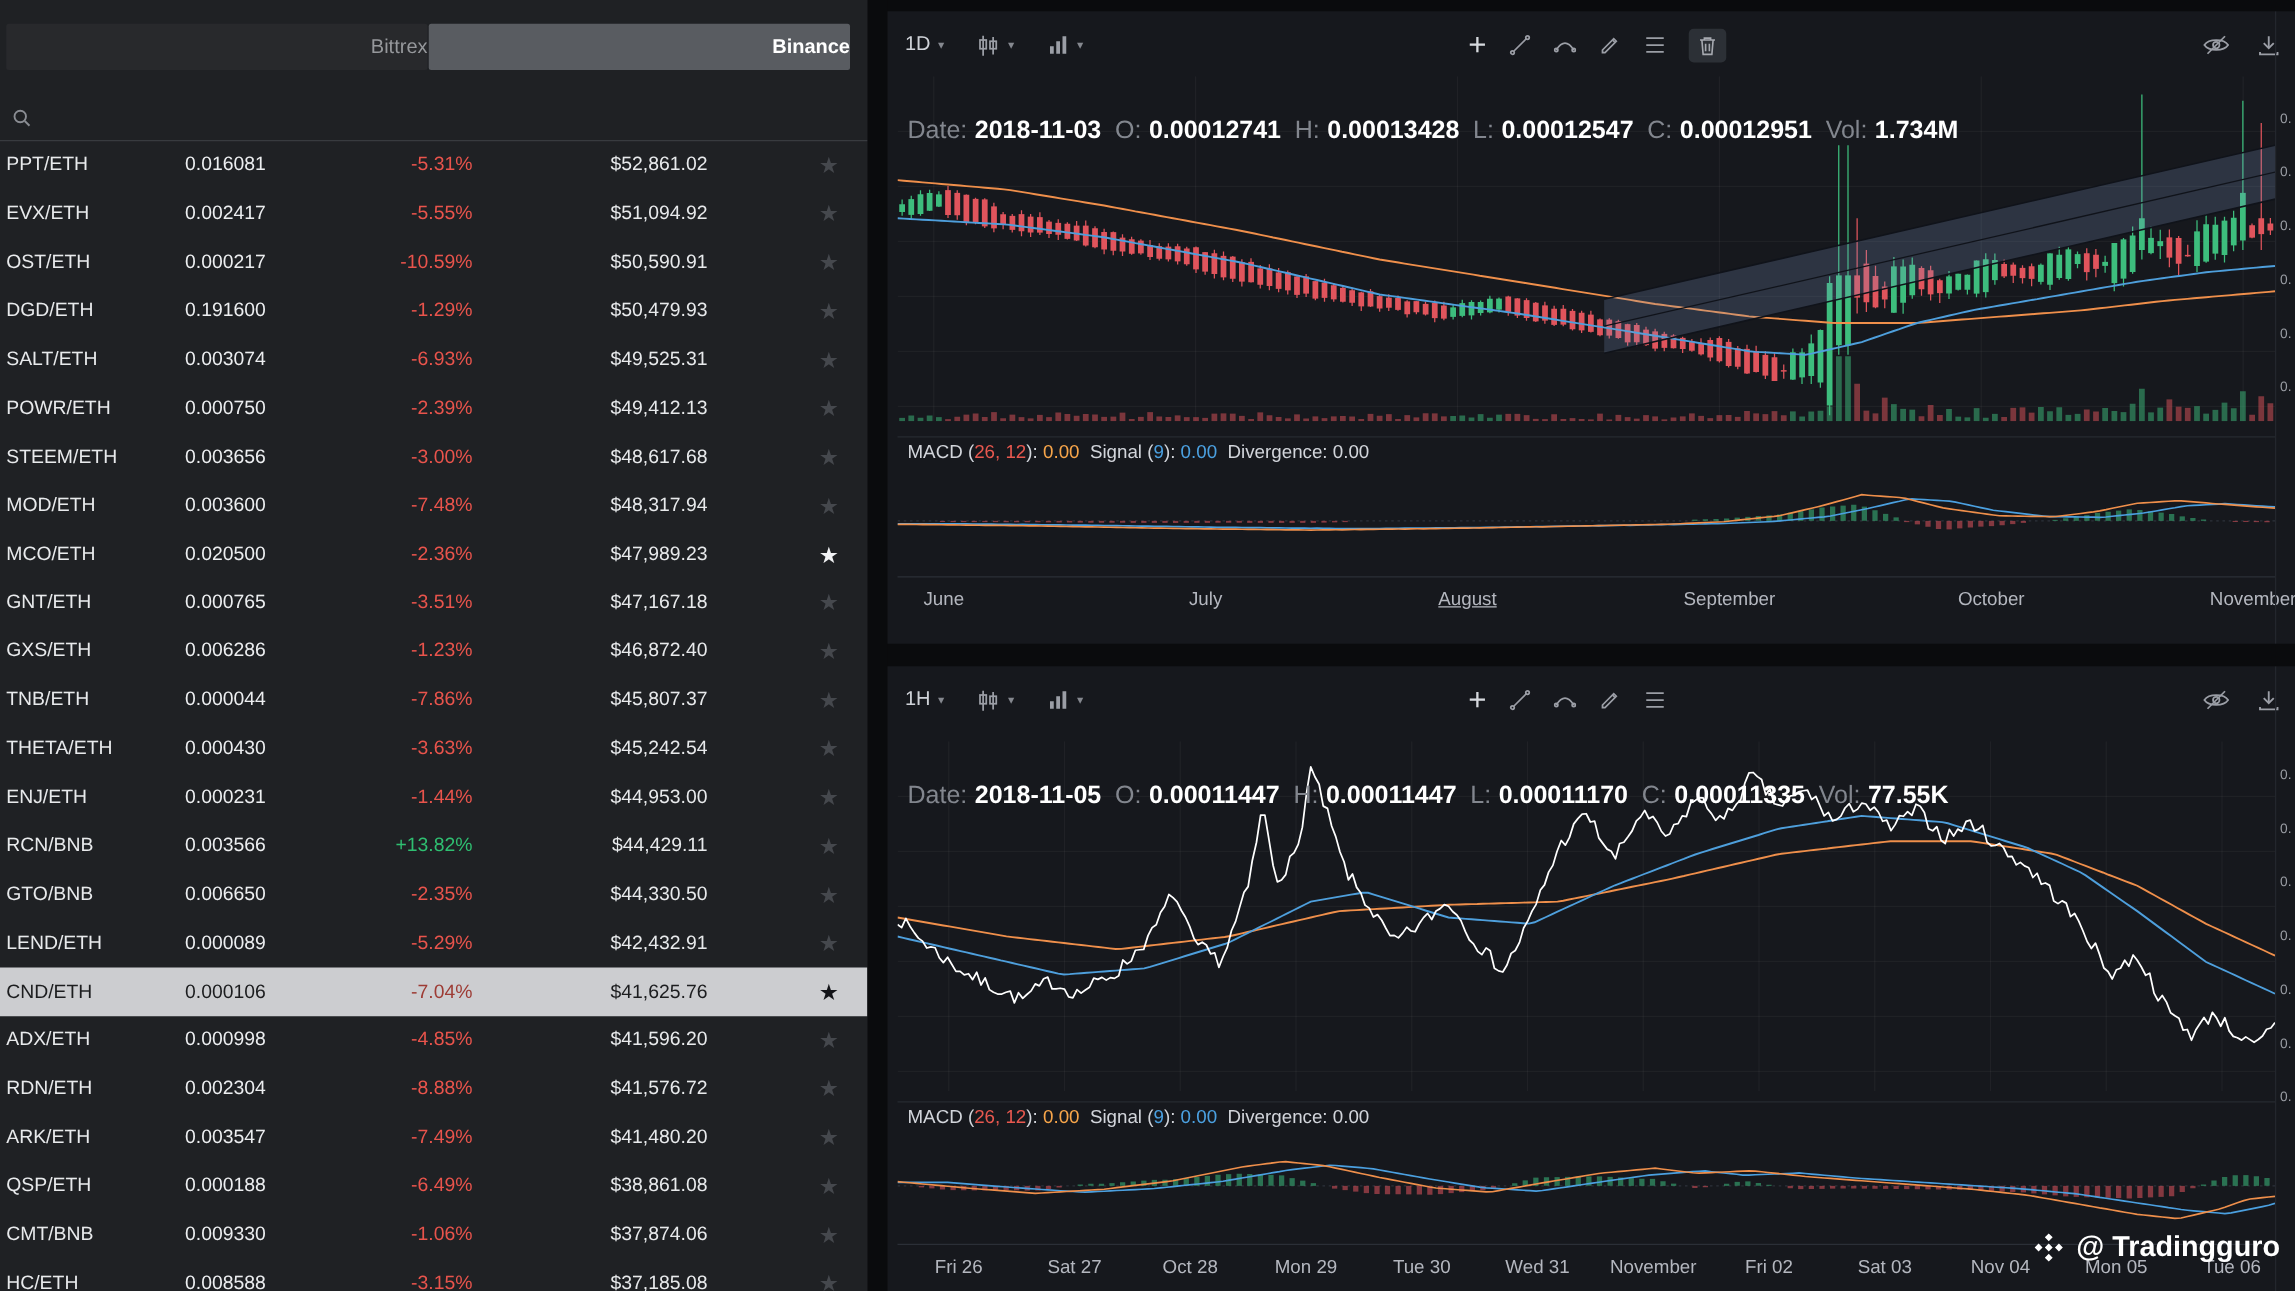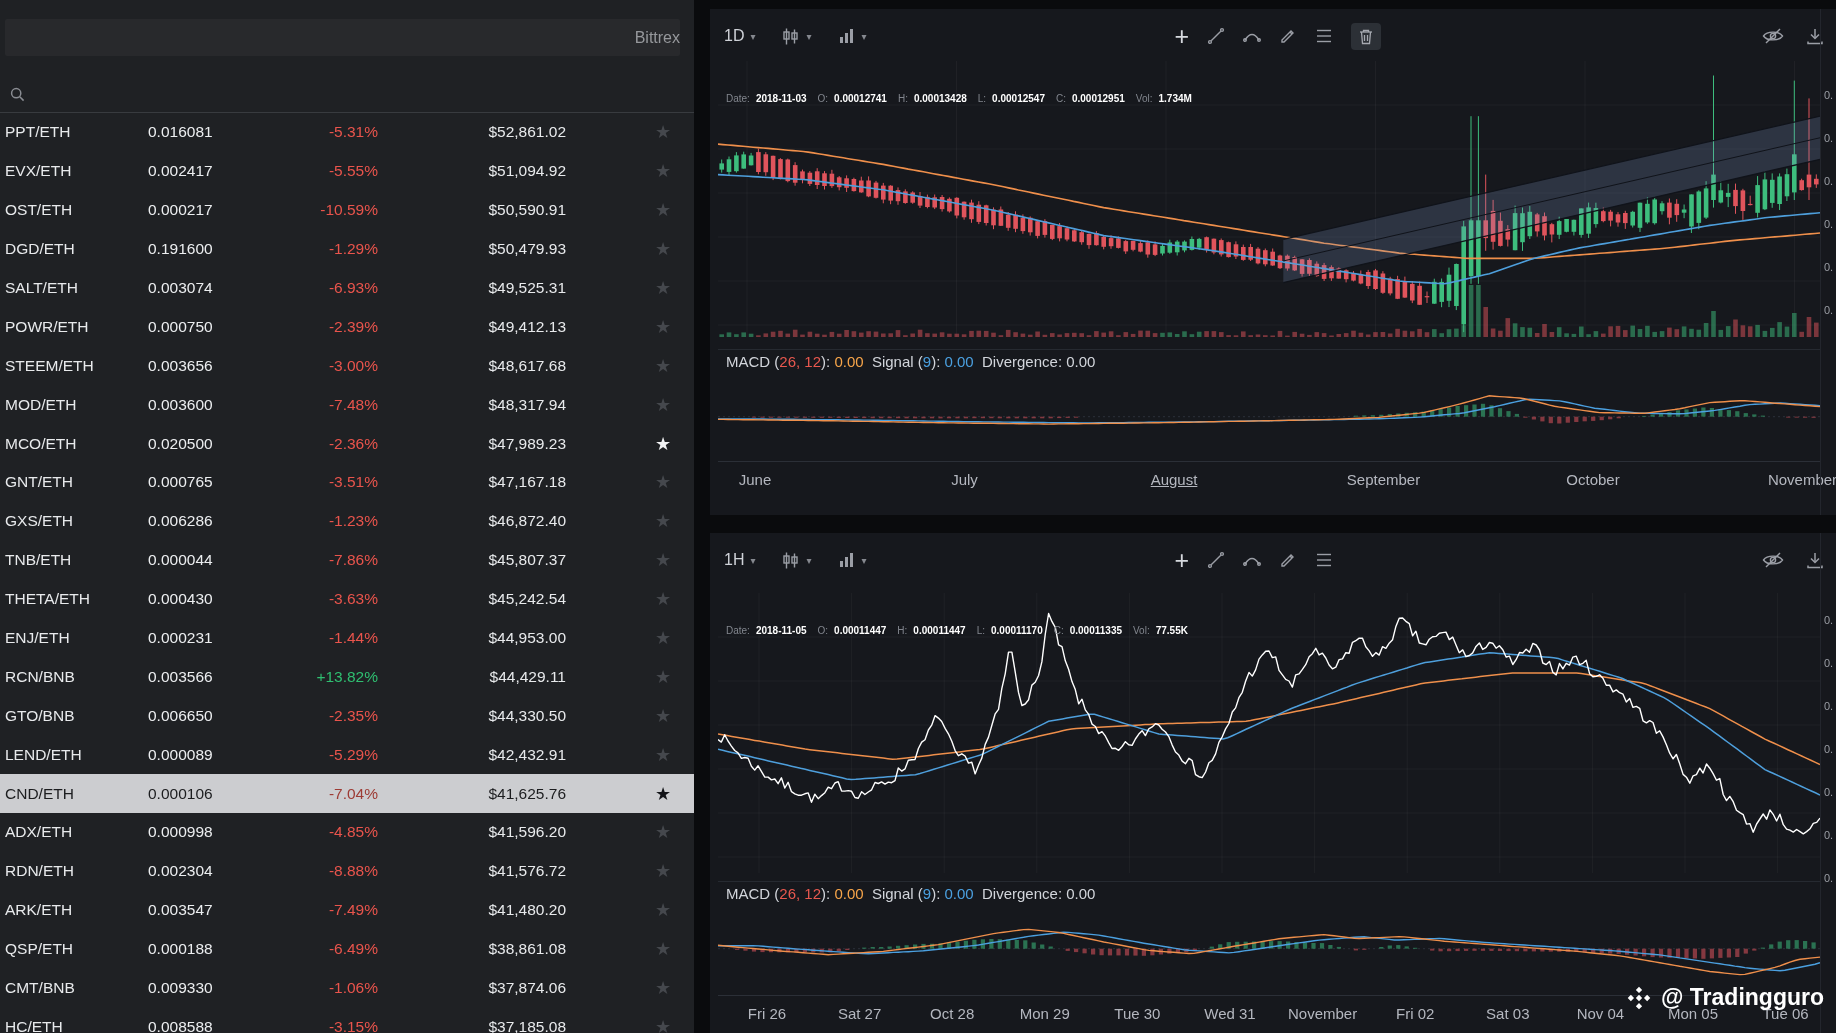--- a/index.html
+++ b/index.html
@@ -35,21 +35,21 @@
   #p2{top:533px;height:580px}
   .toolbar{position:absolute;top:8px;left:14px;right:12px;height:38px;display:flex;align-items:center;color:#9b9ea6}
   .tf{display:flex;align-items:center;gap:6px;font-size:16px;color:#cfd2d8;cursor:pointer}
   .caret{font-size:10px;color:#85888f}
   .tool{display:flex;align-items:center;gap:6px;margin-left:26px;cursor:pointer}
   .drawgroup{display:flex;align-items:center;gap:18px;margin-left:308px}
   .dtool{cursor:pointer;display:flex;align-items:center}
   .plus{font-size:25px;color:#d6d9de;font-weight:normal;line-height:20px}
   .trashbox{background:#2c3036;border-radius:4px;padding:5px 7px}
   .rightgroup{margin-left:auto;display:flex;gap:22px;align-items:center}
-  .info{position:absolute;top:84px;left:16px;font-size:10px;color:#82868e;white-space:nowrap;z-index:3}
+  .info{position:absolute;top:84px;left:16px;font-size:20px;color:#82868e;white-space:nowrap;z-index:3}
   .info .val{color:#ffffff;font-weight:bold;margin-left:6px}
   .info .lbl{margin-left:11px}
   .info .lbl:first-child{margin-left:0}
   .pricesvg,.macdsvg{position:absolute;left:8px}
   #p1 .pricesvg{top:52px}   #p2 .pricesvg{top:60px}
   #p1 .macdlabel{top:344px} #p2 .macdlabel{top:352px}
   #p1 .macdsvg{top:364px}   #p2 .macdsvg{top:372px}
   #p1 .xaxis{top:452px}     #p2 .xaxis{top:462px}
   #p1 .sep{top:340px}       #p2 .sep{top:348px}
   #p2 .info{top:92px}
@@ -65,20 +65,21 @@
   .watermark{position:absolute;right:12px;top:984px;display:flex;align-items:center;gap:9px;color:#ffffff;font-size:23px;font-weight:bold;z-index:6}
 </style>
 </head>
 <body>
 
 <div id="app">
 
   <aside id="sidebar">
     <div class="tabs">
       <div class="tab">Bittrex</div>
+      <div class="tab active">Binance</div>
     </div>
     <div class="searchrow">
       <svg width="15" height="15" viewBox="0 0 15 15">
           <circle cx="6.2" cy="6.2" r="4.6" fill="none" stroke="#8a8d93" stroke-width="1.5"></circle>
           <line x1="9.8" y1="9.8" x2="13.6" y2="13.6" stroke="#8a8d93" stroke-width="1.5"></line>
         </svg>
       <input placeholder="" style="">
     </div>
     <div id="pairs">
         <div class="trow">

